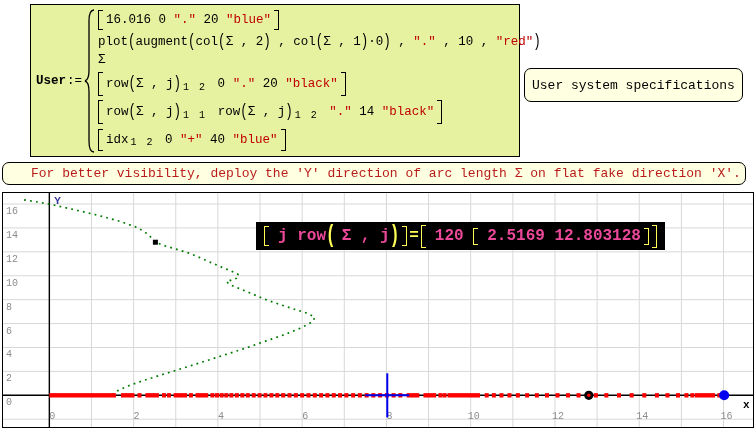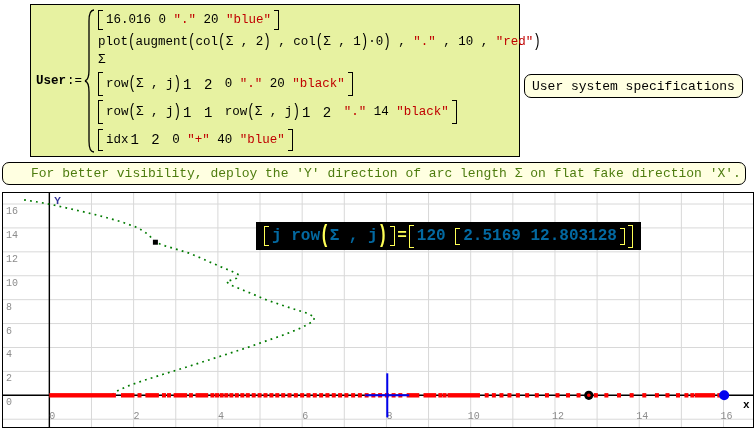--- a/index.html
+++ b/index.html
@@ -16,31 +16,31 @@
   .rows{display:flex;flex-direction:column;justify-content:space-between;
         height:100%;box-sizing:border-box;padding:5px 0;text-align:center;}
   .mrow{display:flex;align-items:center;white-space:pre;}
 
   .lbr,.rbr{display:inline-block;width:5px;box-sizing:border-box;flex:0 0 auto;}
   .lbr{border:1.4px solid currentColor;border-right:none;margin-right:3px;}
   .rbr{border:1.4px solid currentColor;border-left:none;margin-left:3px;}
 
   .tok-k{color:#000;white-space:pre;}
   .tok-r{color:#C00000;white-space:pre;}
-  .tok-y{color:#0369a1;white-space:pre;}
+  .tok-y{color:#ec4899;white-space:pre;margin-left:6px;}
   .tok-eq{color:#FFFF55;white-space:pre;margin:0 2px;}
   .tok-par{display:inline-block;transform:scaleY(1.45);white-space:pre;}
-  .tok-sub{font-size:14px;align-self:flex-end;padding-bottom:3px;margin:0 3px 0 2px;
+  .tok-sub{font-size:10px;align-self:flex-end;padding-bottom:3px;margin:0 3px 0 2px;
            letter-spacing:2px;white-space:pre;}
 
   
   .pill{position:absolute;background:#FFFFE1;border:1px solid #000;border-radius:7px;
         display:flex;align-items:center;padding:0 7px;box-sizing:border-box;white-space:pre;}
-  .spec{left:524px;top:74px;height:24px;font-size:13px;color:#000;}
-  .banner{left:2px;top:162px;height:23px;width:744px;font-size:13px;color:#4d7c0f;padding-left:28px;}
+  .spec{left:524px;top:68px;height:34px;font-size:13px;color:#000;}
+  .banner{left:2px;top:162px;height:23px;width:744px;font-size:13px;color:#b91c1c;padding-left:28px;}
 
   
   .plot{position:absolute;left:2px;top:192px;width:752px;height:236px;
         border:1px solid #000;box-sizing:border-box;background:#fff;}
   .plot svg{position:absolute;left:0;top:0;}
   .plot-title{left:256px;top:8px;height:18px;font-size:12px;color:#990000;border-radius:5px;}
   .result{position:absolute;left:253px;top:29px;height:28px;background:#000;
           color:#FFFF55;display:flex;align-items:center;font-size:16px;font-weight:bold;
           padding:0 8px;white-space:pre;}
   .result .lbr,.result .rbr{border-width:1.6px;}

